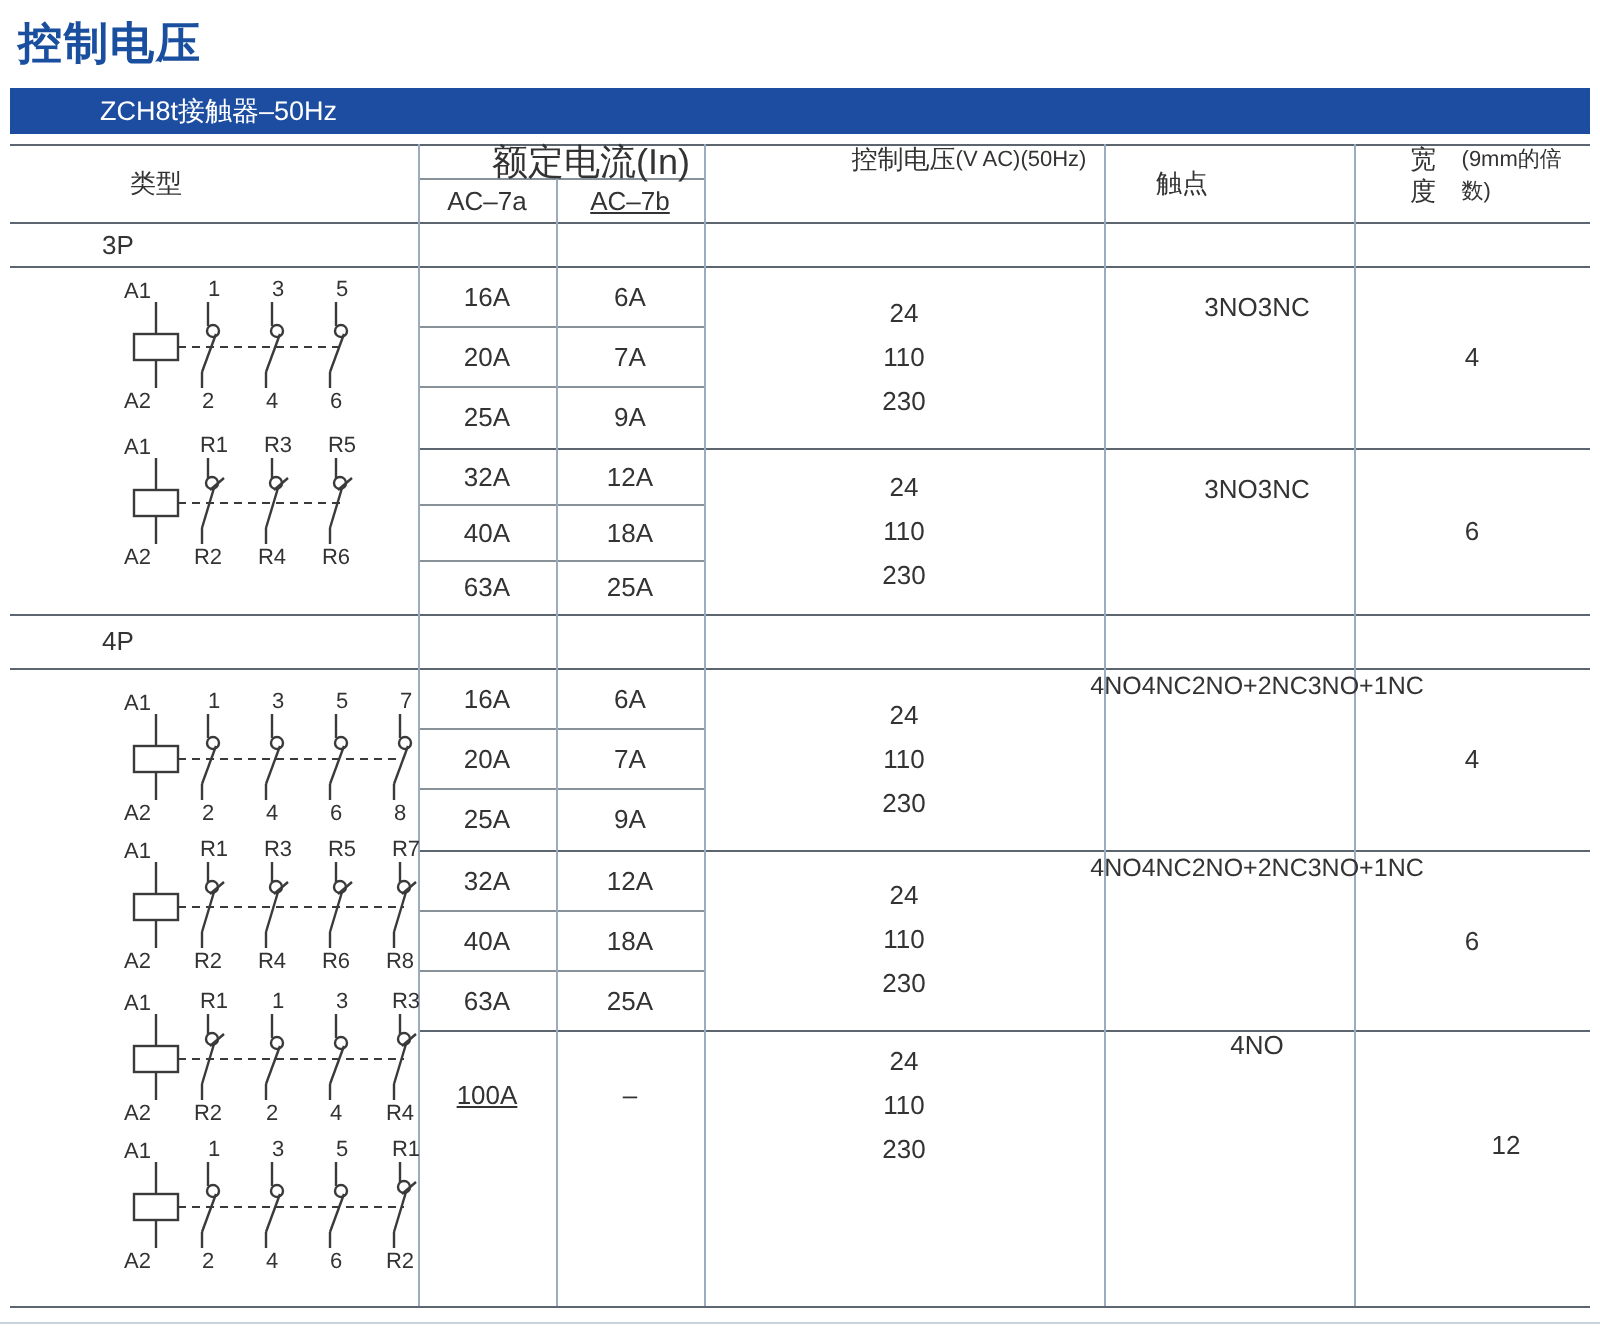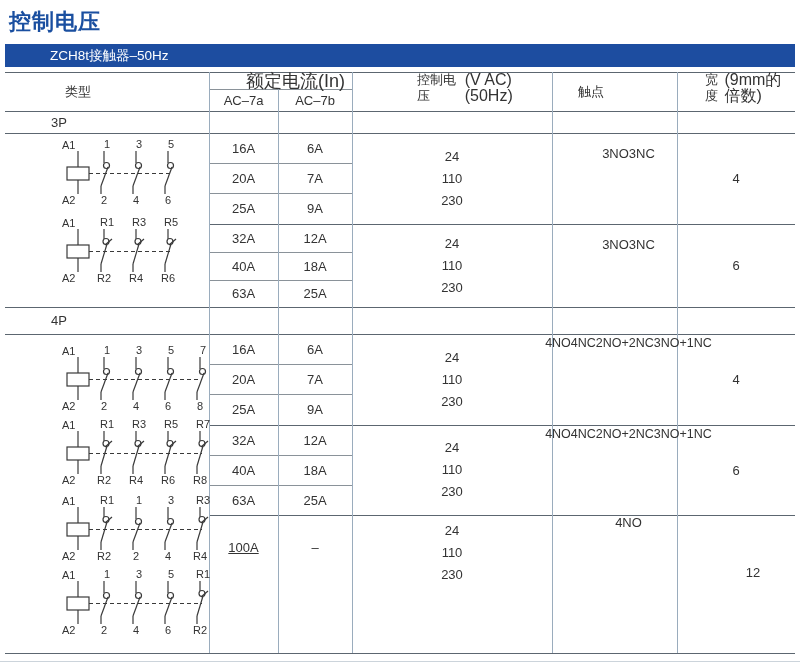--- a/index.html
+++ b/index.html
@@ -18,21 +18,21 @@
   }
   .hline{height:1px;background:#5c6670;}
   .hline.mid{background:#8a9299;}
   .hline.faint{background:#ccd4db;}
   .vline{width:1px;background:#9aacbd;}
   .cell{display:flex;align-items:center;box-sizing:border-box;font-size:13px;color:#333;}
   .cell.center{justify-content:center;}
   .cell.col{flex-direction:row;justify-content:center;align-items:flex-start;}
   .cell.colcenter{flex-direction:column;justify-content:center;align-items:center;}
   .hdr{font-size:13px;}
-  .sub{font-size:16px;}
+  .sub{font-size:11px;}
   .lh22{line-height:22px;}
   .lh41{line-height:41px;}
   .lh19{line-height:19px;font-size:12.5px;}
   .diagram svg{display:block;}
   .diagram text{font-size:11px;fill:#333;}
   .diagram .wire{stroke:#3a3a3a;stroke-width:1.2;fill:none;}
   .diagram .dash{stroke:#3a3a3a;stroke-width:1;stroke-dasharray:4 3;}
   .diagram .coil{fill:#fff;stroke:#3a3a3a;stroke-width:1.2;}
 </style>
 </head>
@@ -64,21 +64,21 @@
 
 <div class="abs vline" style="left:209px;top:72px;height:581px;"></div>
 <div class="abs vline" style="left:278px;top:89px;height:564px;"></div>
 <div class="abs vline" style="left:352px;top:72px;height:581px;"></div>
 <div class="abs vline" style="left:552px;top:72px;height:581px;"></div>
 <div class="abs vline" style="left:677px;top:72px;height:581px;"></div>
 
 <div class="abs cell hdr" style="left:20px;top:72px;width:204px;height:39px;padding-left:45px;">类型</div>
 <div class="abs cell hdr center" style="left:224px;top:72px;width:143px;height:17px;font-size:18px;">额定电流(In)</div>
 <div class="abs cell hdr center" style="left:209px;top:89px;width:69px;height:22px;">AC–7a</div>
-<div class="abs cell hdr center" style="left:278px;top:89px;width:74px;height:22px;">AC–7b</div>
+<div class="abs cell hdr center" style="left:278px;top:89px;width:74px;height:22px;text-decoration:underline;">AC–7b</div>
 <div class="abs cell col" style="left:352px;top:72px;width:200px;height:39px;padding-left:65px;line-height:16px;">
   <div>控制电压</div>
   <div class="sub">(V AC)(50Hz)</div>
 </div>
 <div class="abs cell hdr" style="left:552px;top:72px;width:125px;height:39px;padding-left:26px;">触点</div>
 <div class="abs cell col" style="left:677px;top:72px;width:118px;height:39px;padding-left:28px;line-height:16px;">
   <div>宽度</div>
   <div class="sub">(9mm的倍数)</div>
 </div>
 

